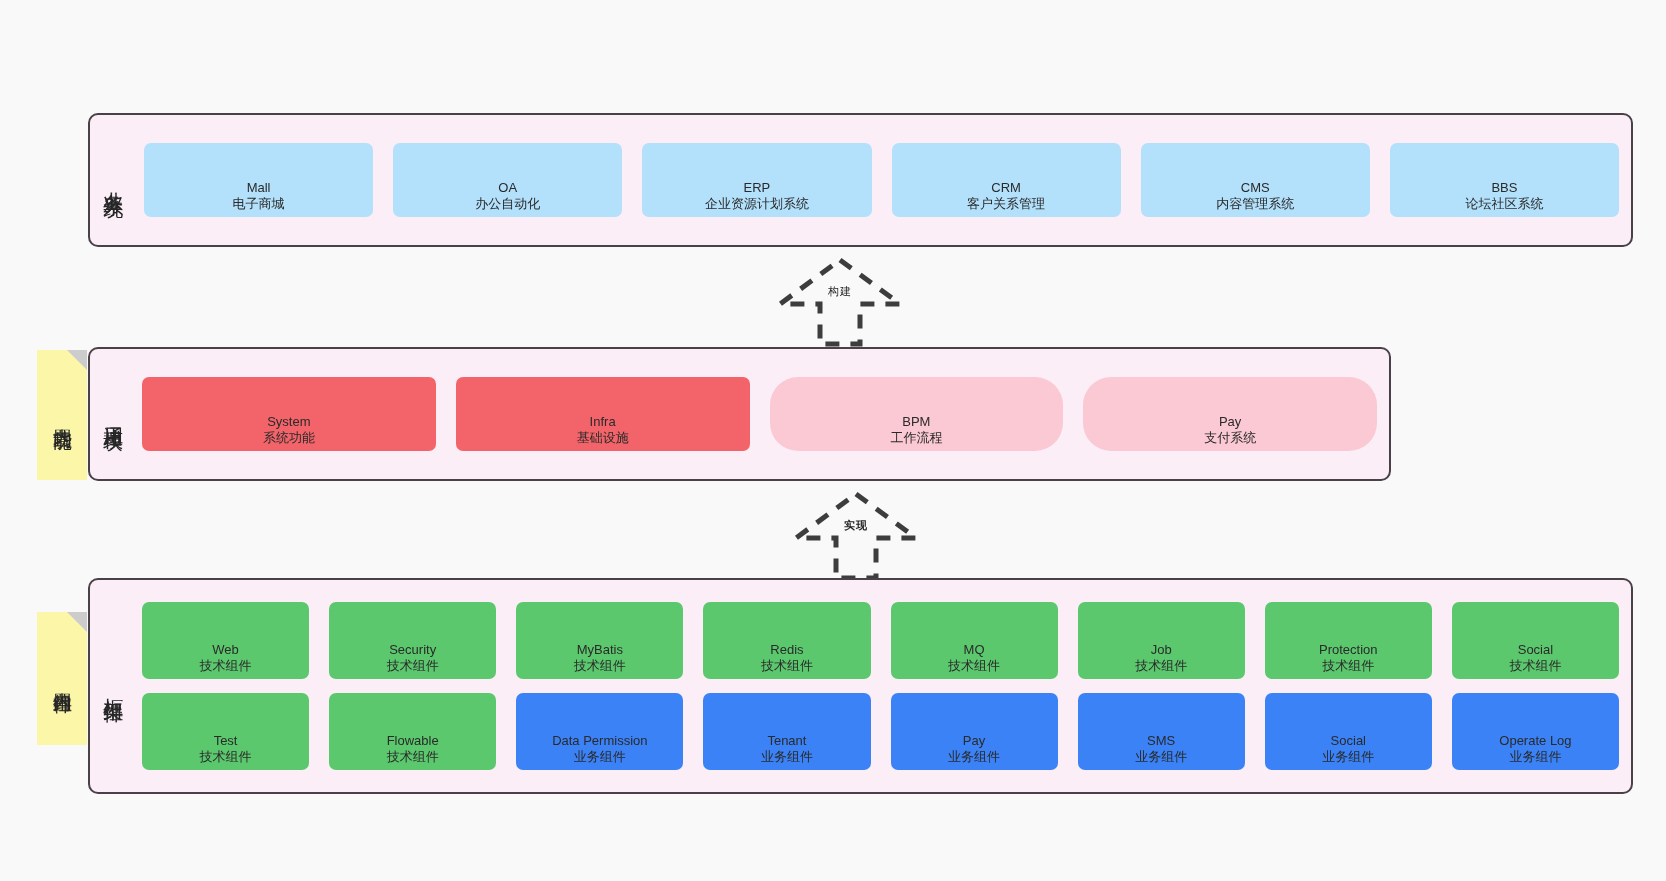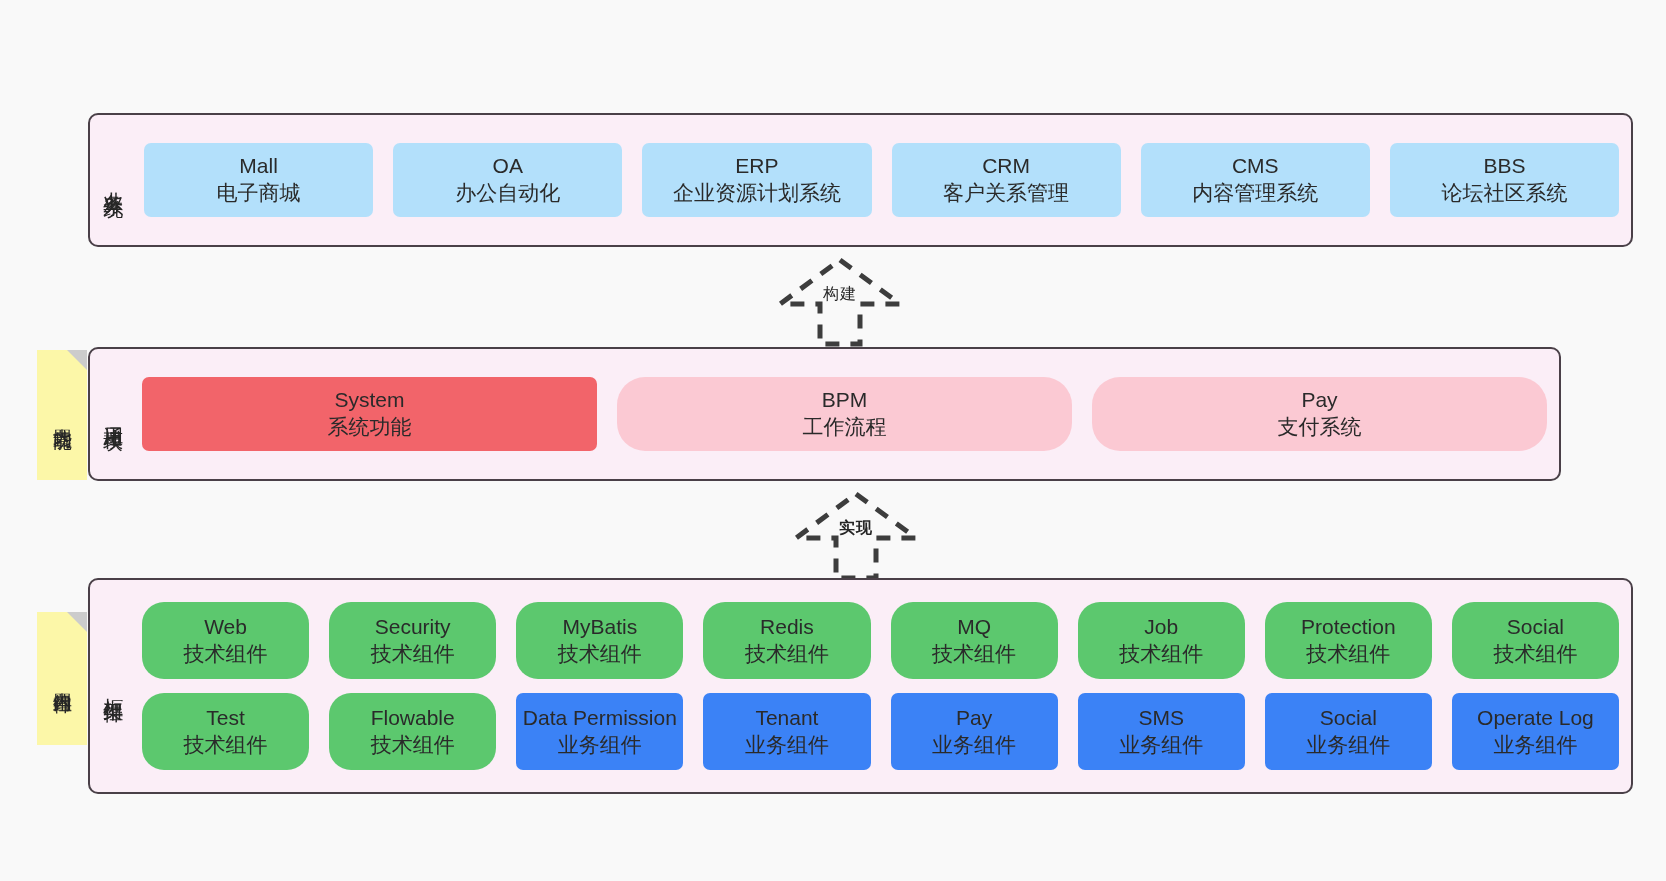--- a/index.html
+++ b/index.html
@@ -52,42 +52,42 @@
     display: flex;
     gap: 20px;
     align-items: stretch;
   }
   .cell {
     flex: 1 1 0;
     border-radius: 7px;
     display: flex;
     flex-direction: column;
     align-items: center;
-    justify-content: center;
+    justify-content: flex-end;
     text-align: center;
-    font-size: 21px;
+    font-size: 13px;
     line-height: 1.28;
     color: #2a2a2a;
     padding: 4px 6px;
   }
   .cell .ln { display: block; }
 
   
   .c-blue        { background: #b3e0fb; }
   .c-red         { background: #f2646a; }
   .c-pink        { background: #fbc9d3; border-radius: 28px; }
-  .c-green       { background: #5cc86e; border-radius: 22px; }
+  .c-green       { background: #5cc86e; }
   .c-lightgreen  { background: #3b82f6; }
 
   
   #layer-business { left: 88px;  top: 113px; width: 1545px; height: 134px; }
   #layer-business .cell { height: 74px; }
   #layer-business .layer-body { padding-left: 8px; }
 
-  #layer-common { left: 88px; top: 347px; width: 1473px; height: 134px; }
+  #layer-common { left: 88px; top: 347px; width: 1303px; height: 134px; }
   #layer-common .cell { height: 74px; }
 
   #layer-framework { left: 88px; top: 578px; width: 1545px; height: 216px; }
   #layer-framework .cell { height: 77px; }
   #layer-framework .layer-body { gap: 14px; }
 
   
   .note {
     position: absolute;
     background: #fcf7a8;
@@ -114,21 +114,21 @@
   #note-framework { left: 37px; top: 612px; height: 133px; }
 
   
   .connector { position: absolute; }
   .connector svg { display: block; overflow: visible; }
   .connector .conn-label {
     position: absolute;
     left: 50%;
     transform: translateX(-50%);
     top: 28px;
-    font-size: 16px;
+    font-size: 11px;
     color: #262626;
     background: transparent;
     white-space: nowrap;
     letter-spacing: 1px;
   }
   #connector-build   { left: 740px; top: 256px; width: 200px; height: 92px; }
   #connector-impl    { left: 756px; top: 490px; width: 200px; height: 92px; font-weight: bold; }
 </style>
 </head>
 <body>
@@ -180,20 +180,24 @@
   </div>
 
   <div class="layer" id="layer-common">
     <div class="layer-title">通用模块</div>
     <div class="layer-body">
       <div class="row">
         <div class="cell c-red">
           <span class="ln">System</span>
           <span class="ln">系统功能</span>
         </div>
+        <div class="cell c-red">
+          <span class="ln">Infra</span>
+          <span class="ln">基础设施</span>
+        </div>
         <div class="cell c-pink">
           <span class="ln">BPM</span>
           <span class="ln">工作流程</span>
         </div>
         <div class="cell c-pink">
           <span class="ln">Pay</span>
           <span class="ln">支付系统</span>
         </div>
       </div>
     </div>

